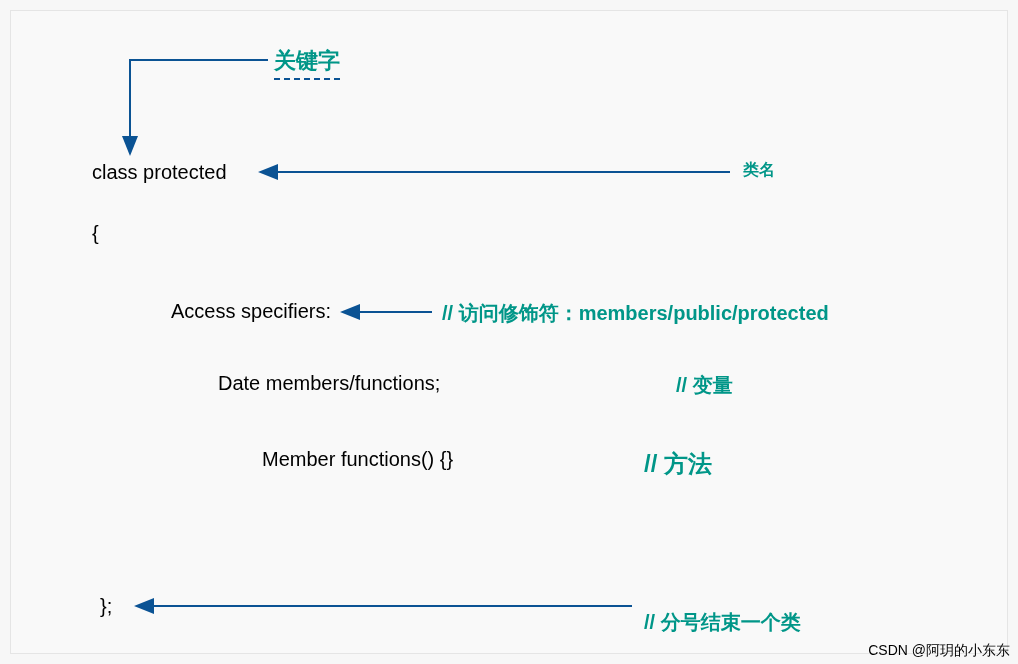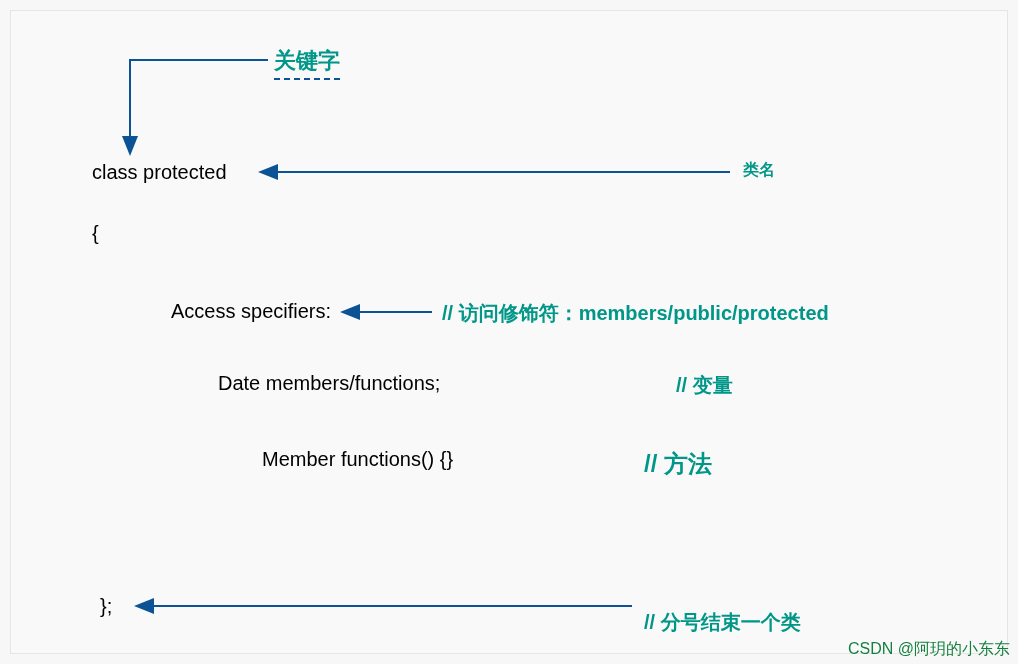--- a/index.html
+++ b/index.html
@@ -34,22 +34,22 @@
   .teal-dash {
     color: #009688;
     font-weight: bold;
     border-bottom: 2px dashed #0b5394;
     padding-bottom: 2px;
   }
   .watermark {
     position: absolute;
     right: 8px;
     bottom: 4px;
-    font-size: 16px;
-    color: #15803d;
+    font-size: 14px;
+    color: #000000;
     text-shadow: 0 0 2px #fff;
   }
   svg.arrows {
     position: absolute;
     left: 0;
     top: 0;
     width: 1018px;
     height: 664px;
     pointer-events: none;
   }

